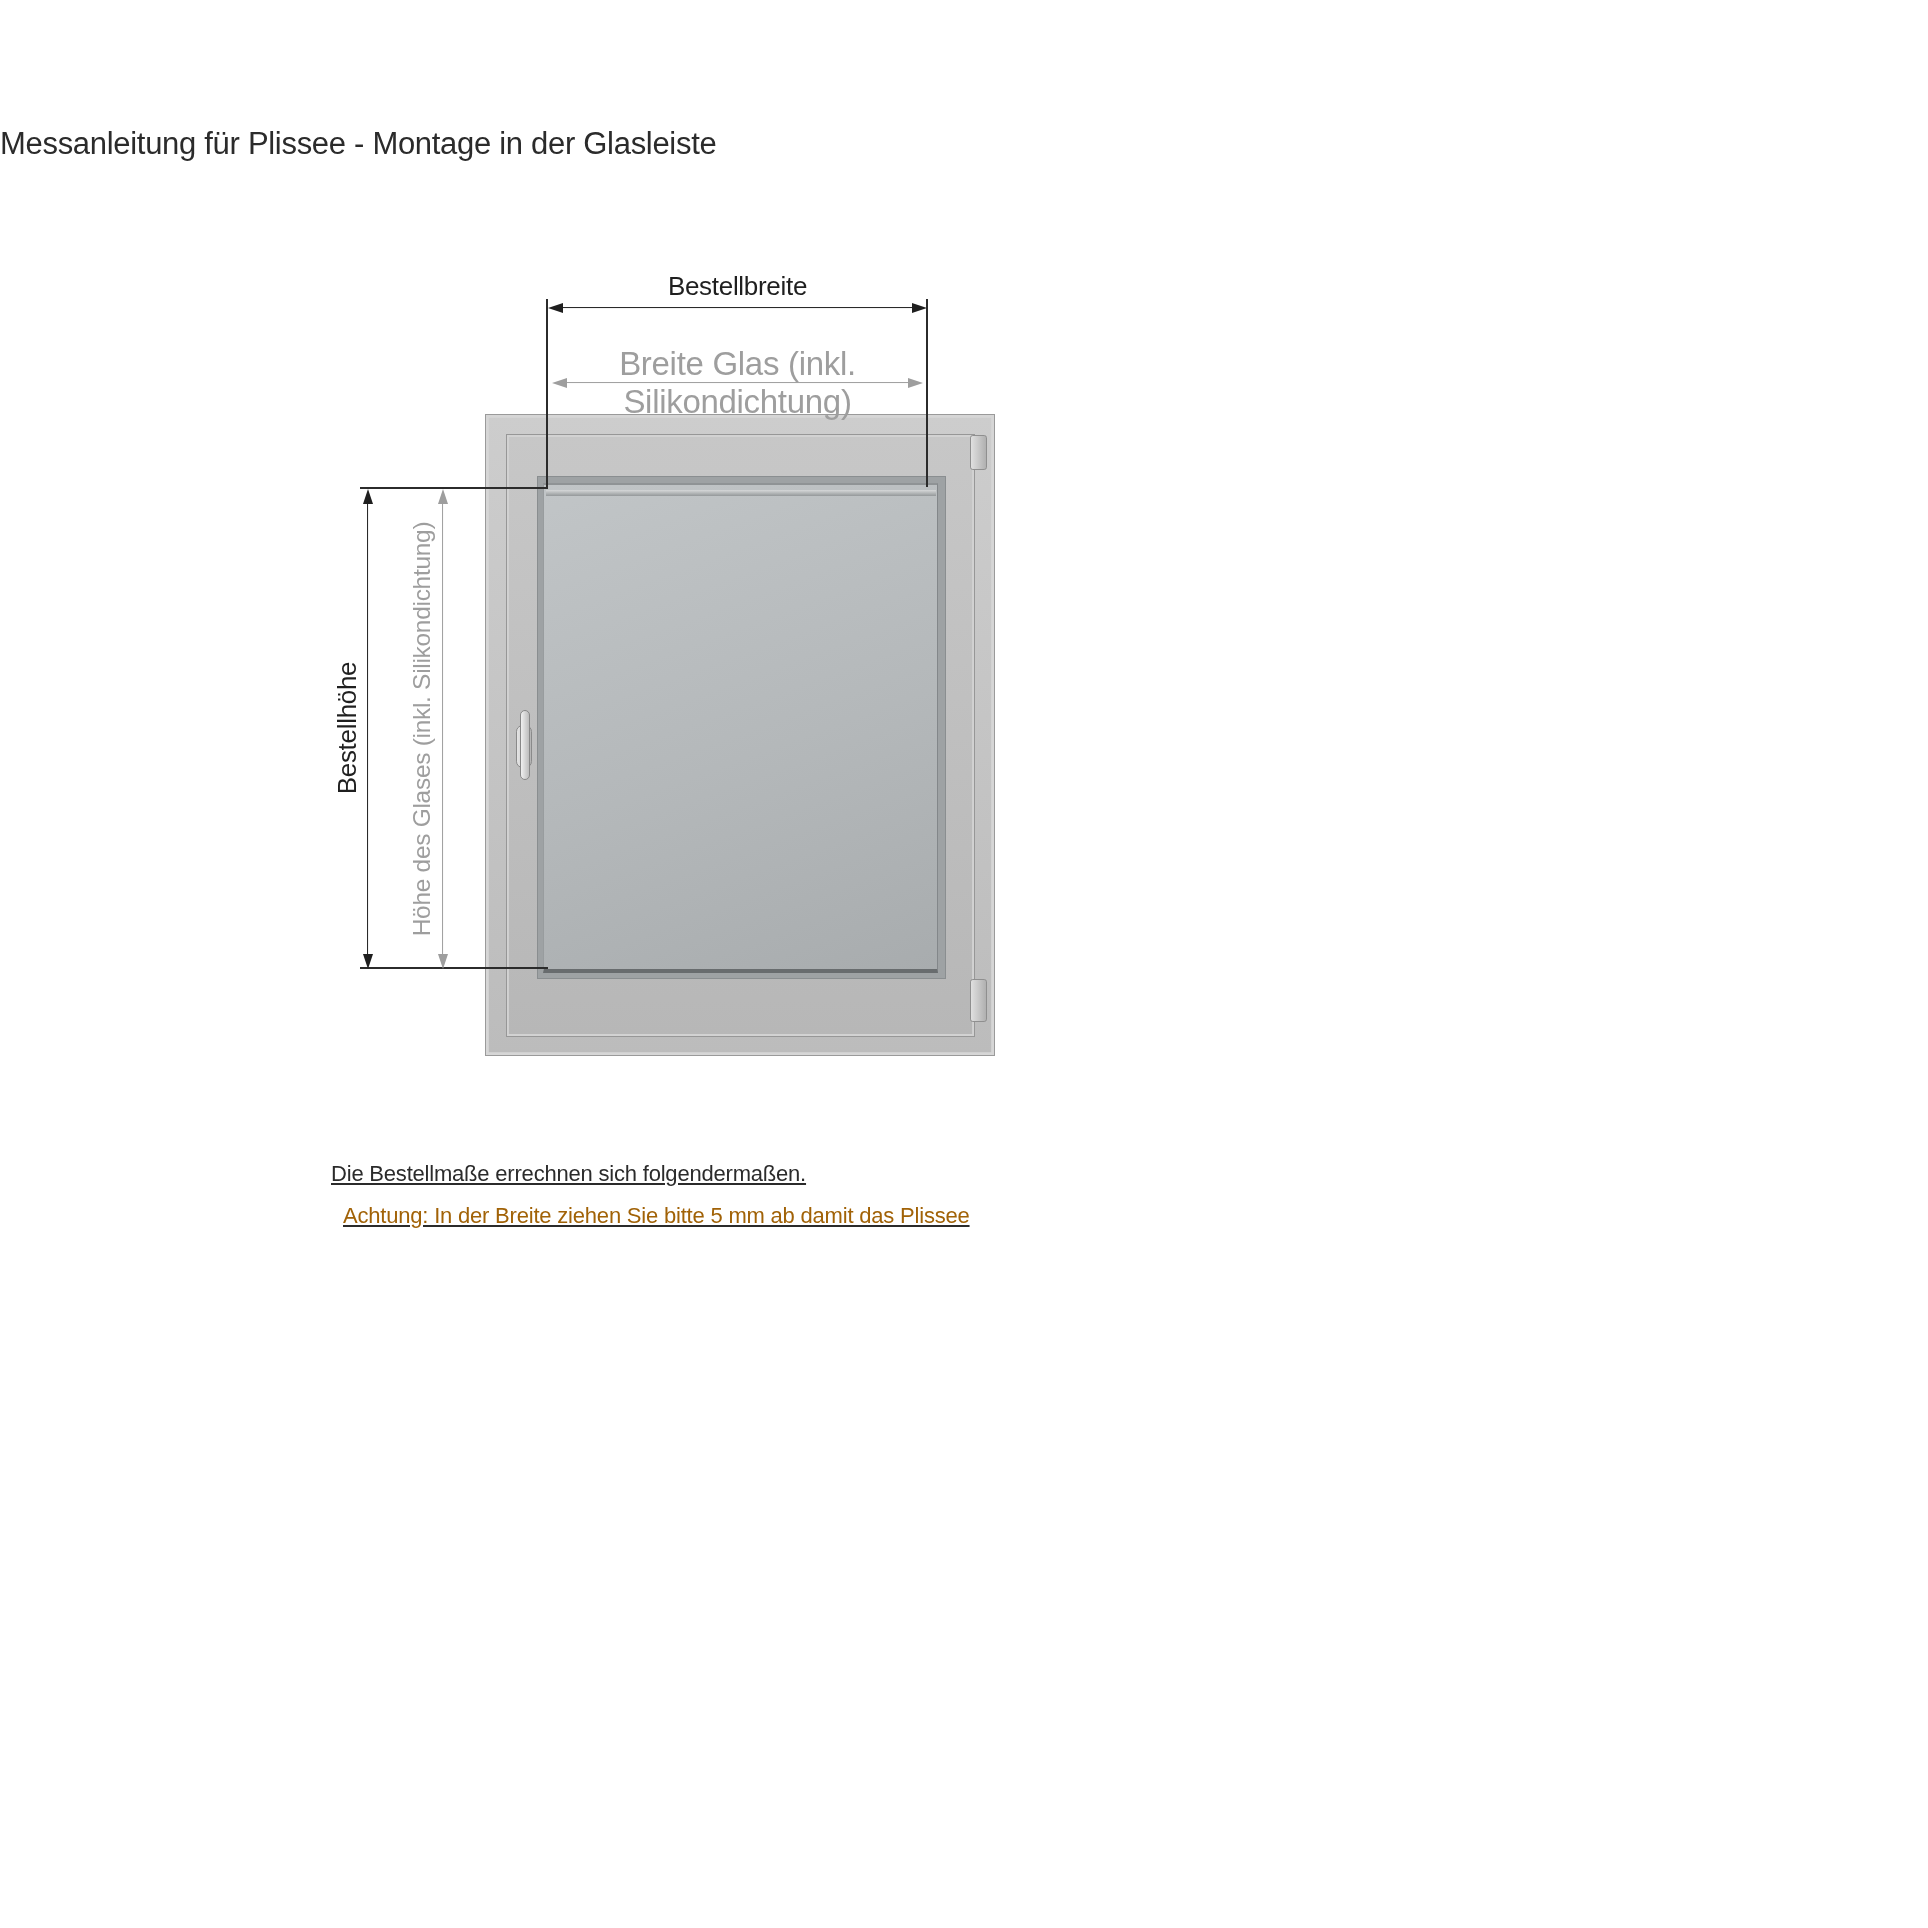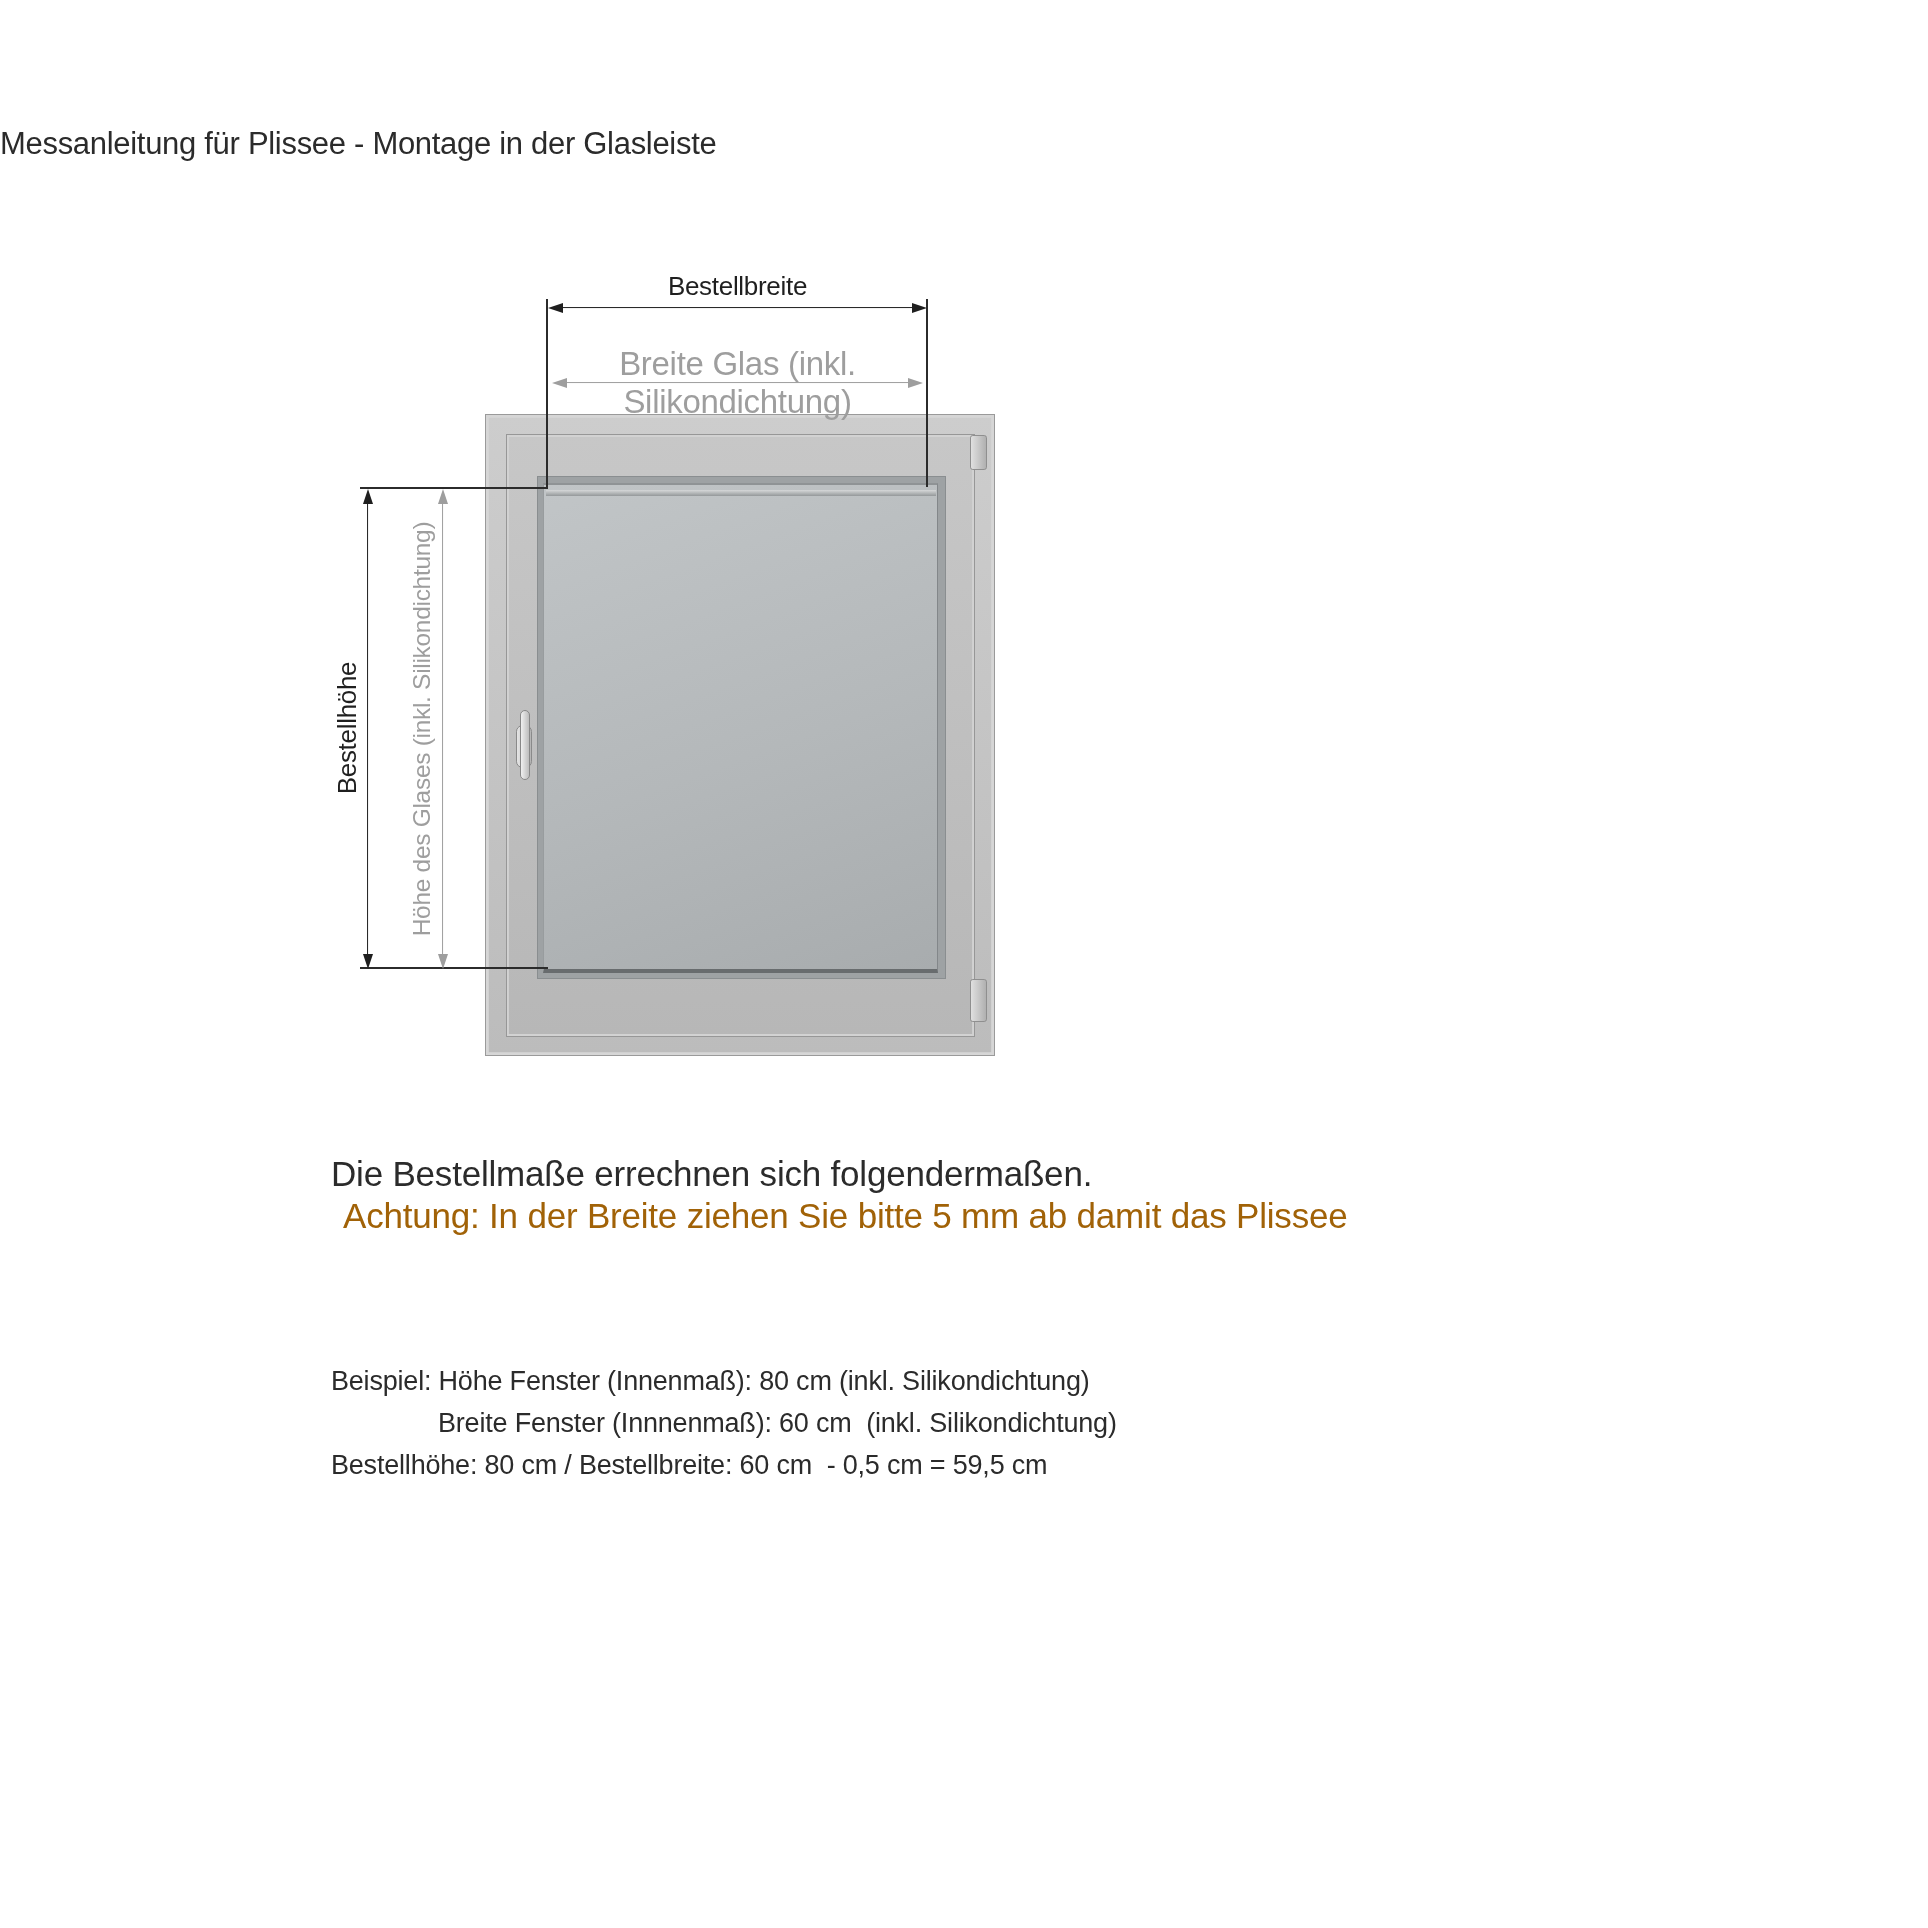--- a/index.html
+++ b/index.html
@@ -56,22 +56,22 @@
 
   .ext { position: absolute; background: #2b2b2b; }
 
   .dim-label-h { position: absolute; text-align: center; font-size: 26px; letter-spacing: -0.3px; }
   .vlabel { position: absolute; text-align: center; transform: rotate(-90deg); letter-spacing: -0.3px; }
 
   .c-black { color: #1f1f1f; }
   .c-gray  { color: #9e9e9e; }
 
   
-  .textblock { position: absolute; left: 331px; top: 1153px; font-size: 35px; line-height: 42px;
-               color: #2b2b2b; letter-spacing: -0.2px; }
+  .textblock { position: absolute; left: 331px; top: 1153px; font-size: 22px; line-height: 42px;
+               color: #2b2b2b; letter-spacing: -0.2px; text-decoration: underline; }
   .example   { position: absolute; left: 331px; top: 1360px; font-size: 27px; line-height: 42px;
                color: #2b2b2b; letter-spacing: -0.2px; }
   .tline { white-space: pre; }
   .red { color: #a16207; margin-left: 12px; }
   .indent { padding-left: 107px; }
 </style>
 </head>
 <body>
 
 <div class="page">
@@ -113,20 +113,15 @@
   <div class="vlabel c-gray" style="left:196px; top:712px; width:452px; height:34px; line-height:34px; font-size:24.5px;">Höhe des Glases (inkl. Silikondichtung)</div>
   <div class="dim dim-v c-gray" style="left:433px; top:489px; width:19px; height:480px;">
       <div class="shaft"></div>
     </div>
 
   <div class="textblock">
     <div class="tline">Die Bestellmaße errechnen sich folgendermaßen.</div>
     <div class="tline red">Achtung: In der Breite ziehen Sie bitte 5 mm ab damit das Plissee</div>
   </div>
 
-  <div class="example">
-    <div class="tline">Beispiel: Höhe Fenster (Innenmaß): 80 cm (inkl. Silikondichtung)</div>
-    <div class="tline indent">Breite Fenster (Innnenmaß): 60 cm  (inkl. Silikondichtung)</div>
-    <div class="tline">Bestellhöhe: 80 cm / Bestellbreite: 60 cm  - 0,5 cm = 59,5 cm</div>
-  </div>
 
 </div>
 
 
 </body></html>

